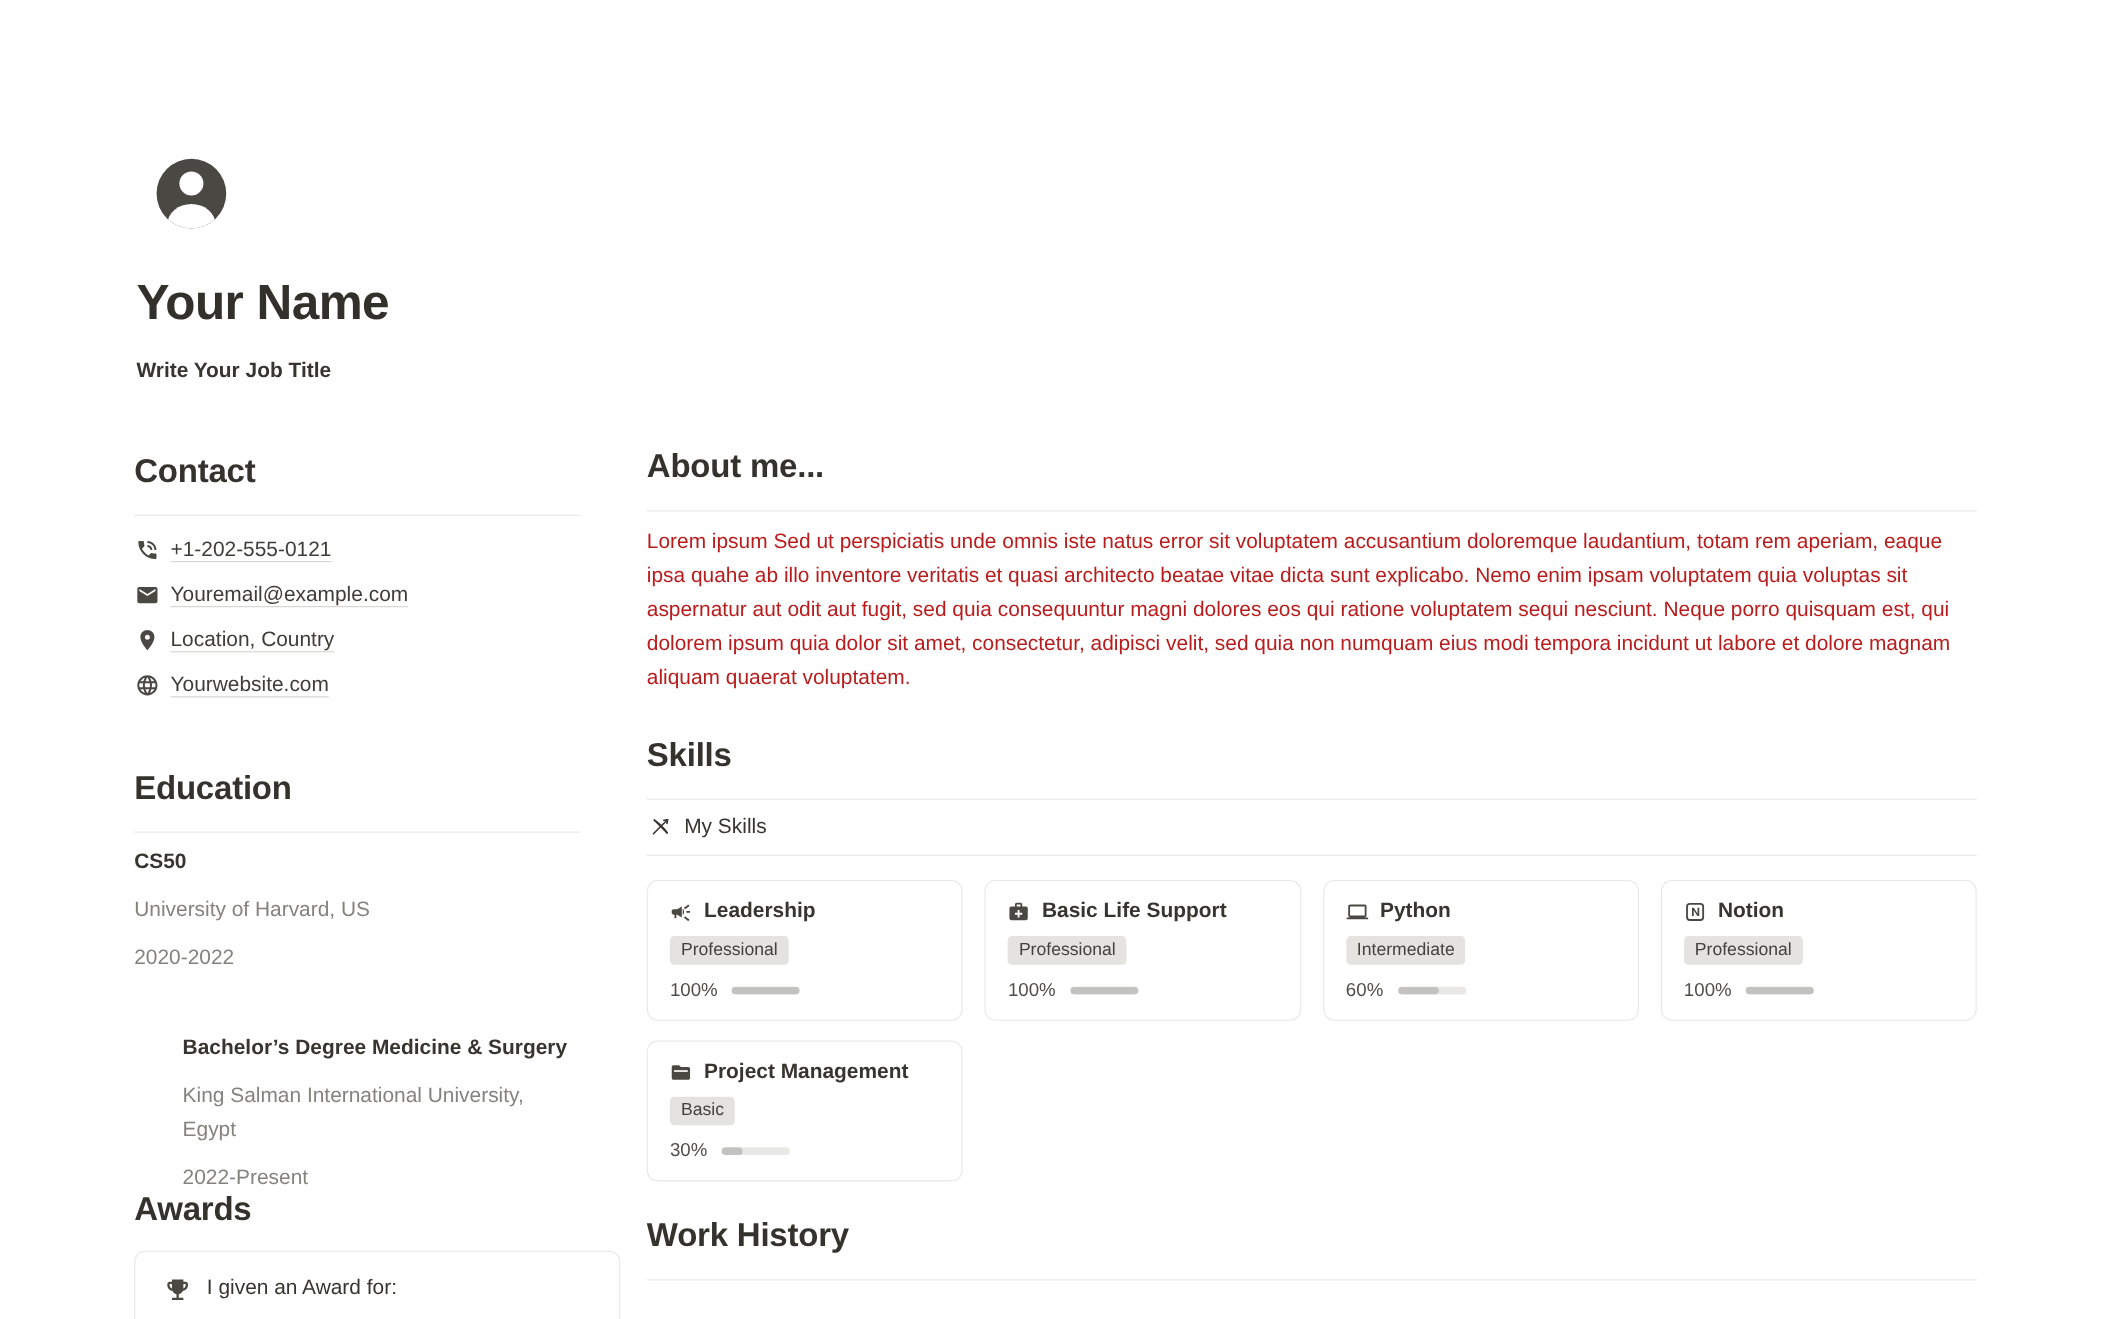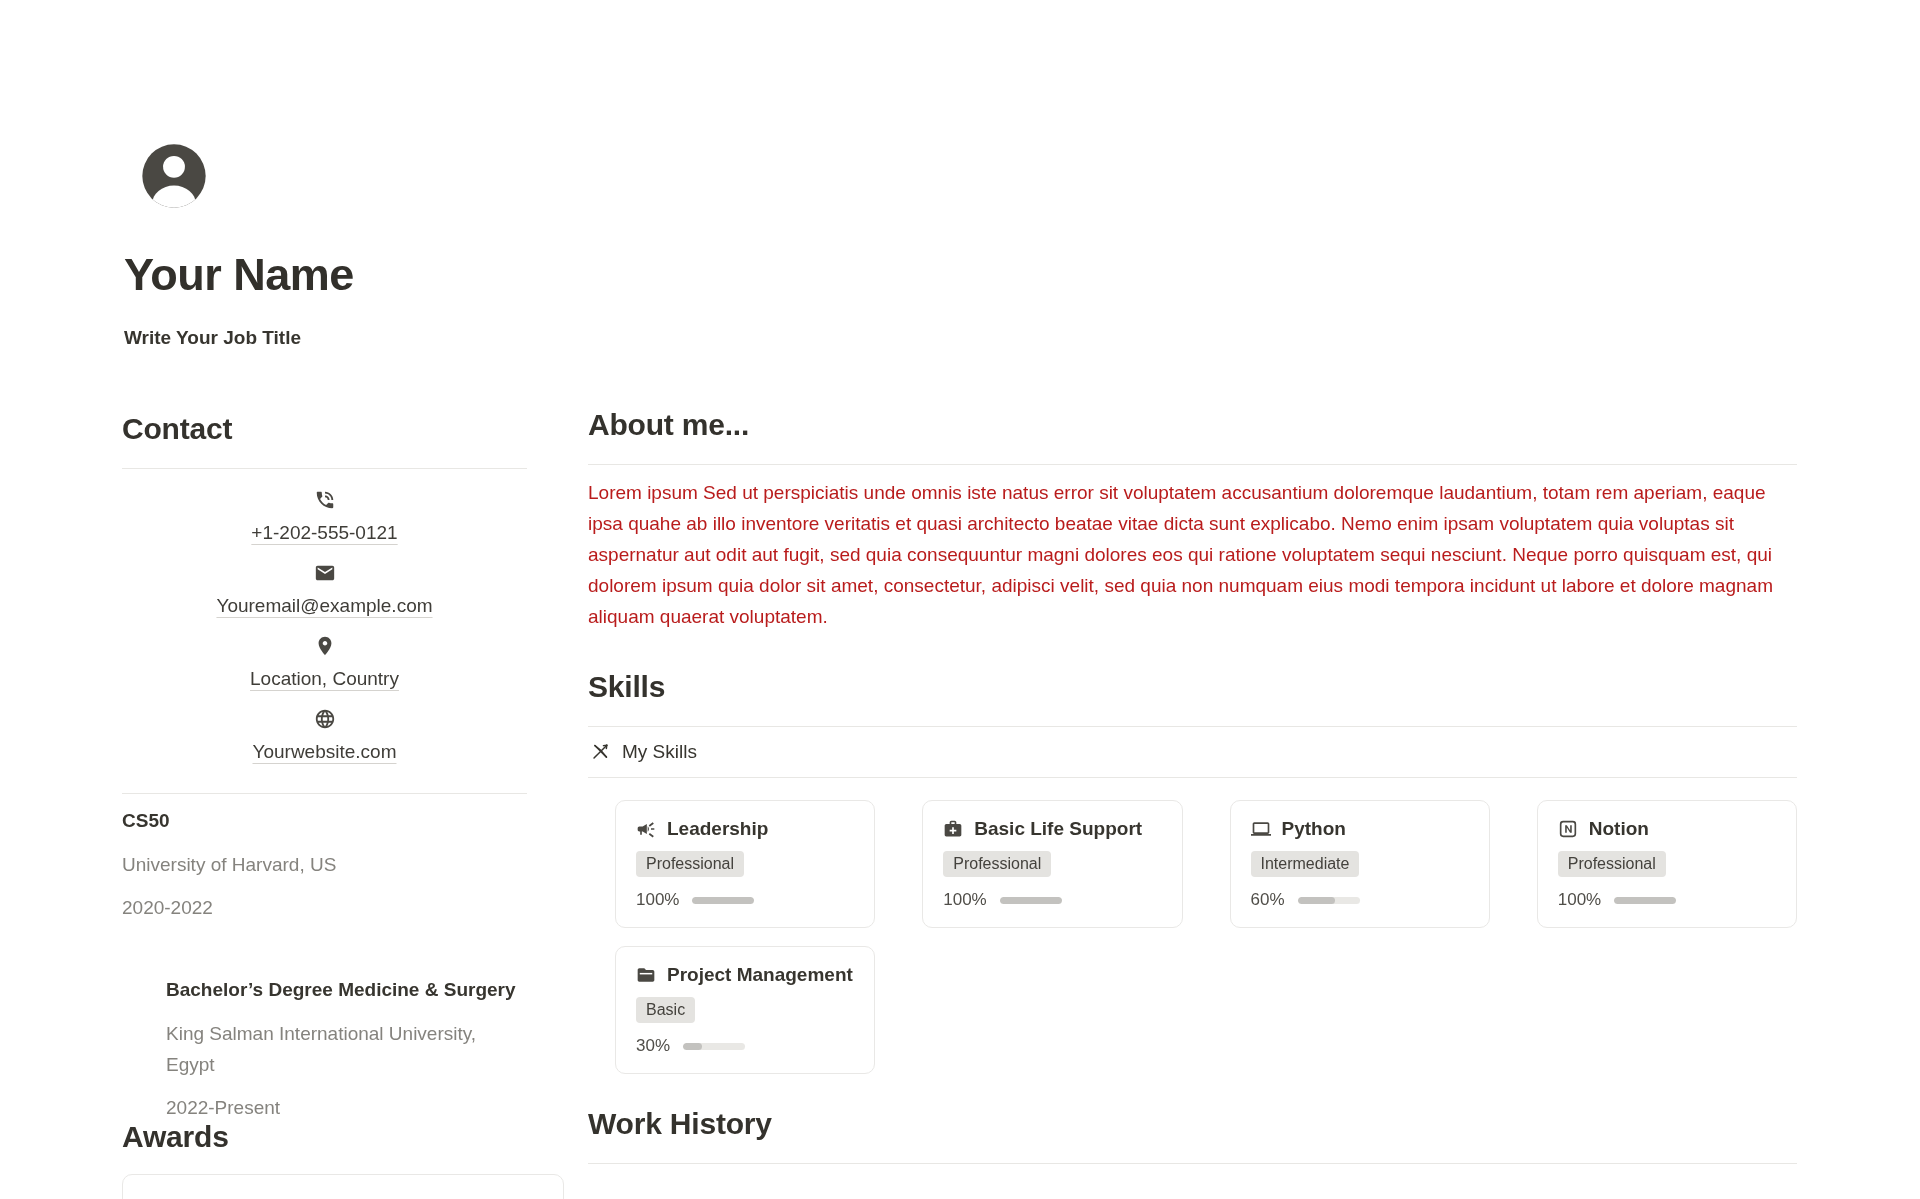--- a/index.html
+++ b/index.html
@@ -26,21 +26,21 @@
   .h-awards { }
   .h-skills { margin-top: 37px; }
   .h-workhistory { margin-top: 32px; }
 
   hr { border: none; border-top: 1px solid #e8e7e4; margin: 0; }
   .div-l { margin-top: 21px; }
   .div-r { margin-top: 21px; }
   .div-tight { margin-top: 0; }
 
   .clist { margin-top: 11px; }
-  .crow { display: flex; align-items: center; gap: 10px; padding: 9px 0; flex-direction: column; }
+  .crow { display: flex; align-items: center; gap: 10px; padding: 9px 0; }
   .cicon { width: 23px; height: 23px; flex-shrink: 0; display: flex; align-items: center; justify-content: center; }
   .cicon svg { width: 22px; height: 22px; fill: #4a4843; }
   .clink {
     font-size: 19px; color: #3f3d38; text-decoration: underline;
     text-decoration-color: #d5d3cf; text-underline-offset: 5px; text-decoration-thickness: 1px;
     cursor: pointer;
   }
 
   .edu-entry { margin-top: 16px; }
   .edu-entry.second { margin-top: 60px; margin-left: 44px; }
@@ -57,21 +57,21 @@
   .award-row svg { width: 25px; height: 25px; fill: #4a4843; flex-shrink: 0; }
 
   .about-text { margin: 12px 0 0; font-size: 19px; line-height: 31px; color: #b91c1c; width: 1209px; }
 
   .myskills-row { display: flex; align-items: flex-start; gap: 11px; padding: 14px 0 14px 2px; font-size: 19px; color: #37352f; cursor: pointer; }
   .myskills-row svg { width: 21px; height: 21px; }
 
   .skill-grid { margin-top: 22px; display: grid; grid-template-columns: repeat(4, 1fr); gap: 18px 20px; width: 1209px; }
   .skill-card {
     border: 1px solid #e9e8e6; border-radius: 10px; background: #fff;
-    padding: 17px 20px; min-height: 124px; cursor: pointer; margin-left: 27px;
+    padding: 17px 20px; min-height: 124px; cursor: pointer;
   }
   .skill-title { display: flex; align-items: center; gap: 11px; font-size: 19px; font-weight: 700; color: #37352f; }
   .skill-title svg { width: 20px; height: 20px; fill: #4a4843; flex-shrink: 0; }
   .skill-badge {
     display: inline-block; margin-top: 11px; padding: 3px 10px;
     background: #e4e3e0; border-radius: 4px; font-size: 16px; color: #44423d; line-height: 20px;
   }
   .skill-progress { margin-top: 13px; display: flex; align-items: center; gap: 13px; }
   .skill-pct { font-size: 17px; color: #504e49; }
   .bar { width: 62px; height: 7px; border-radius: 4px; background: #e9e8e5; overflow: hidden; }
@@ -135,20 +135,21 @@
       <div class="crow">
         <span class="cicon">
           <svg viewBox="0 0 24 24">
               <path d="M11.99 2C6.47 2 2 6.48 2 12s4.47 10 9.99 10C17.52 22 22 17.52 22 12S17.52 2 11.99 2zm6.93 6h-2.95c-.32-1.25-.78-2.45-1.38-3.56 1.84.63 3.37 1.91 4.33 3.56zM12 4.04c.83 1.2 1.48 2.53 1.91 3.96h-3.82c.43-1.43 1.08-2.76 1.91-3.96zM4.26 14C4.1 13.36 4 12.69 4 12s.1-1.36.26-2h3.38c-.08.66-.14 1.32-.14 2 0 .68.06 1.34.14 2H4.26zm.82 2h2.95c.32 1.25.78 2.45 1.38 3.56-1.84-.63-3.37-1.9-4.33-3.56zm2.95-8H5.08c.96-1.66 2.49-2.93 4.33-3.56C8.81 5.55 8.35 6.75 8.03 8zM12 19.96c-.83-1.2-1.48-2.53-1.91-3.96h3.82c-.43 1.43-1.08 2.76-1.91 3.96zM14.34 14H9.66c-.09-.66-.16-1.32-.16-2 0-.68.07-1.35.16-2h4.68c.09.65.16 1.32.16 2 0 .68-.07 1.34-.16 2zm.25 5.56c.6-1.11 1.06-2.31 1.38-3.56h2.95c-.96 1.65-2.49 2.93-4.33 3.56zM16.36 14c.08-.66.14-1.32.14-2 0-.68-.06-1.34-.14-2h3.38c.16.64.26 1.31.26 2s-.1 1.36-.26 2h-3.38z"></path>
             </svg>
         </span>
         <a class="clink">Yourwebsite.com</a>
       </div>
     </div>
 
+    <h2 class="h-education">Education</h2>
     <hr class="div-l">
 
     <div class="edu-entry">
       <div class="edu-degree">CS50</div>
       <div class="edu-school">University of Harvard, US</div>
       <div class="edu-years">2020-2022</div>
     </div>
     <div class="edu-entry second">
       <div class="edu-degree">Bachelor’s Degree Medicine &amp; Surgery</div>
       <div class="edu-school">King Salman International University, Egypt</div>

